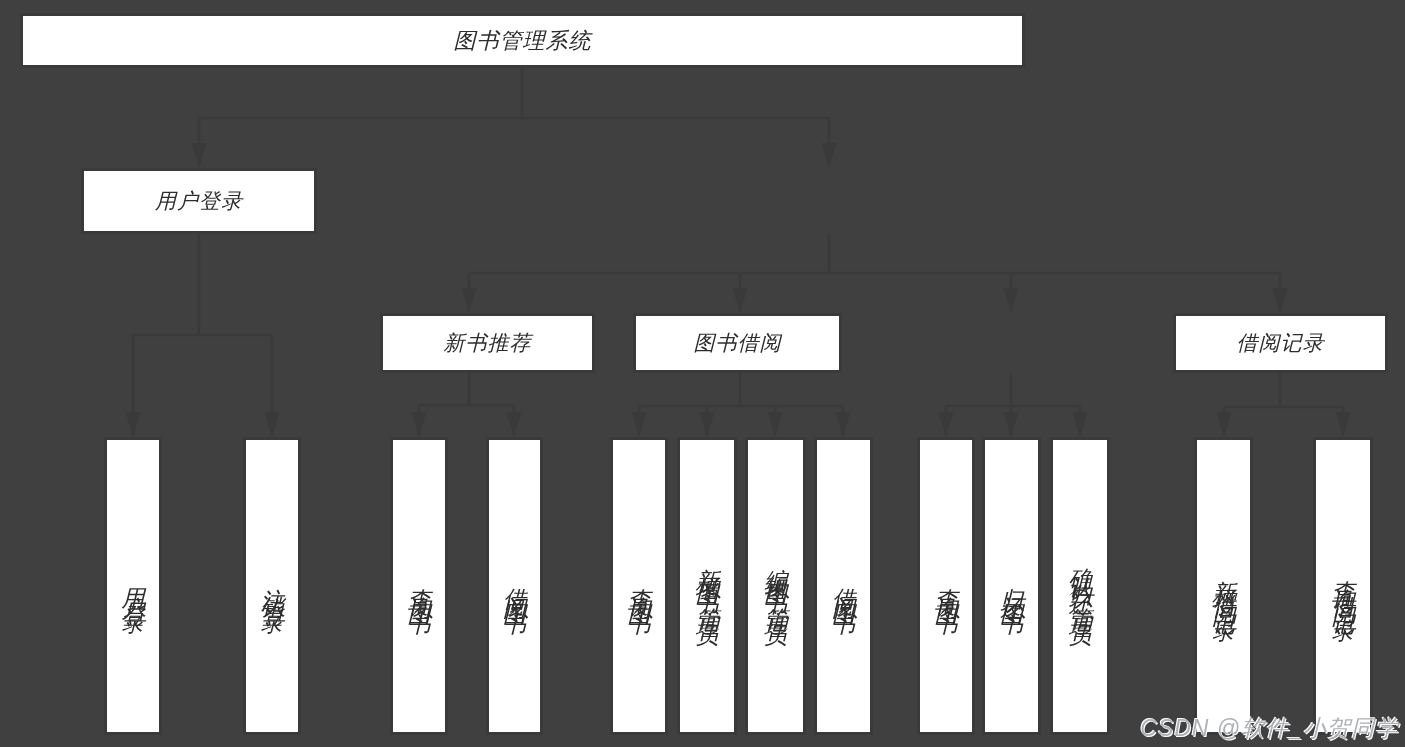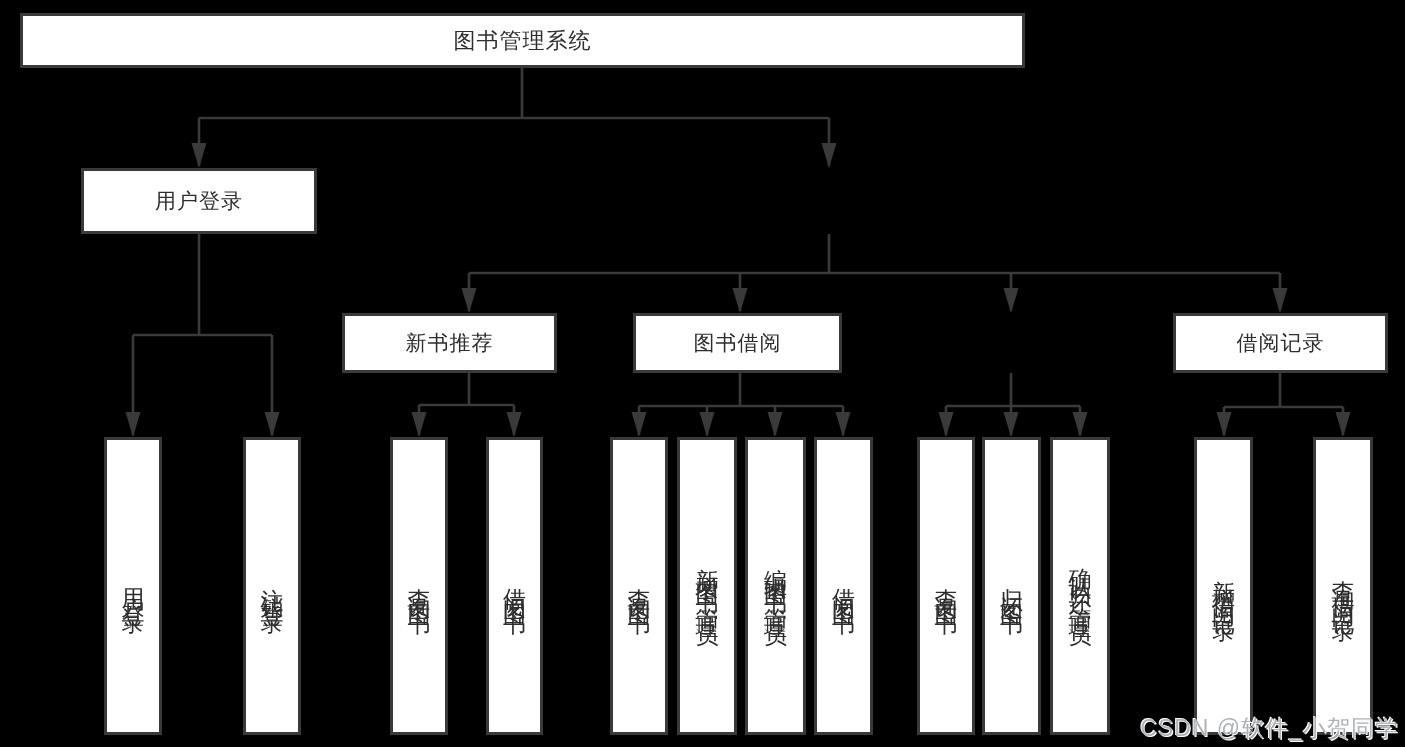--- a/index.html
+++ b/index.html
@@ -5,22 +5,23 @@
   html, body {
     margin: 0;
     padding: 0;
     background: #ffffff;
     font-family: "Liberation Sans", "DejaVu Sans", sans-serif;
   }
   .canvas {
     position: relative;
     width: 1405px;
     height: 747px;
-    background: #000000;
+    background: #404040;
     overflow: hidden;
+    font-style: italic;
   }
   .connectors {
     position: absolute;
     left: 0;
     top: 0;
     width: 1405px;
     height: 747px;
     pointer-events: none;
   }
   .node {
@@ -94,21 +95,21 @@
   </svg>
 
   <div class="node root-node" style="left:20px;top:13px;width:1005px;height:55px">
     <span>图书管理系统</span>
   </div>
 
   <div class="node h-node" style="left:81px;top:168px;width:236px;height:66px">
     <span>用户登录</span>
   </div>
 
-  <div class="node h-node" style="left:342px;top:313px;width:215px;height:60px">
+  <div class="node h-node" style="left:380px;top:313px;width:215px;height:60px">
     <span>新书推荐</span>
   </div>
   <div class="node h-node" style="left:633px;top:313px;width:209px;height:60px">
     <span>图书借阅</span>
   </div>
   <div class="node h-node" style="left:1173px;top:313px;width:215px;height:60px">
     <span>借阅记录</span>
   </div>
 
   <div class="node leaf-node" style="left:104px;top:437px;width:58px;height:298px">

